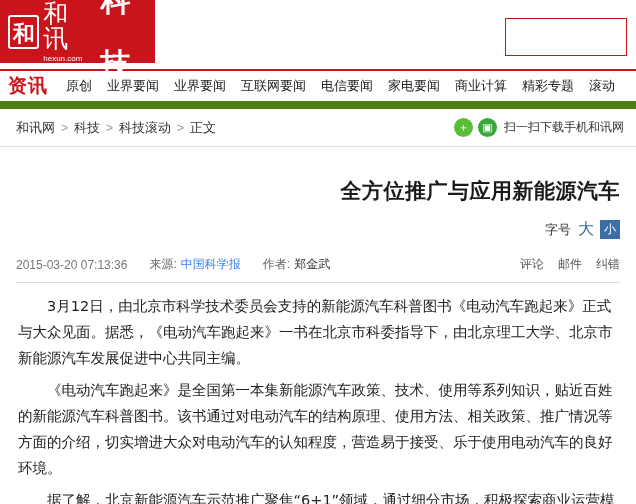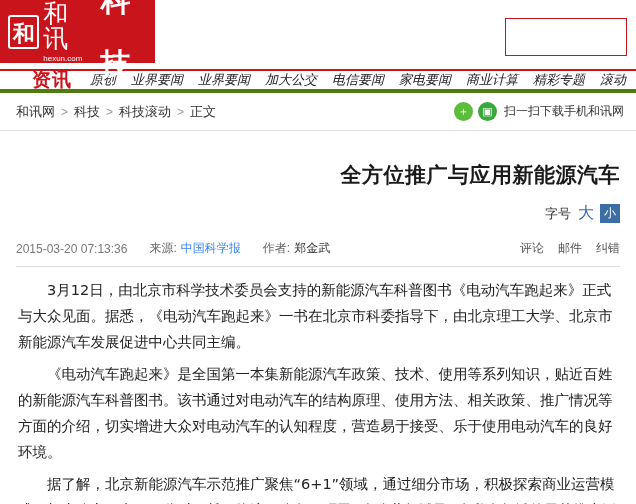--- a/index.html
+++ b/index.html
@@ -72,43 +72,42 @@
     left: 505px;
     top: 18px;
     width: 120px;
     height: 36px;
     border: 1px solid #c9141b;
     background: #ffffff;
   }
 
   
   .nav-bar {
-    height: 24px;
+    height: 40px;
     border-top: 2px solid #c9141b;
-    border-bottom: 4px solid #4d7c0f;
-    display: flex;
-    align-items: center;
-    padding-left: 32px;
+    border-bottom: 8px solid #4d7c0f;
+    display: flex;
+    align-items: center;
+    padding-left: 8px;
     box-sizing: border-box;
     overflow: hidden;
     white-space: nowrap;
   }
   .nav-first {
     color: #c9141b;
     font-size: 19px;
     font-weight: bold;
     margin-right: 18px;
     letter-spacing: 1px;
   }
   .nav-item {
     color: #222222;
     font-size: 13px;
     margin-right: 15px;
     text-decoration: none;
-    font-style: italic;
   }
   .nav-item:last-child { margin-right: 0; }
 
   
   .crumb-row {
     height: 38px;
     display: flex;
     align-items: center;
     padding: 0 12px 0 16px;
     box-sizing: border-box;
@@ -241,21 +240,21 @@
       <div class="logo-channel">科技</div>
     </div>
     <div class="ad-box"></div>
   </div>
 
   <div class="nav-bar">
     <span class="nav-first">资讯</span>
     <a class="nav-item" href="#">原创</a>
     <a class="nav-item" href="#">业界要闻</a>
     <a class="nav-item" href="#">业界要闻</a>
-    <a class="nav-item" href="#">加大公交</a>
+    <a class="nav-item" href="#">互联网要闻</a>
     <a class="nav-item" href="#">电信要闻</a>
     <a class="nav-item" href="#">家电要闻</a>
     <a class="nav-item" href="#">商业计算</a>
     <a class="nav-item" href="#">精彩专题</a>
     <a class="nav-item" href="#">滚动</a>
 
   </div>
 
   <div class="crumb-row">
     <a class="crumb" href="#">和讯网</a>

